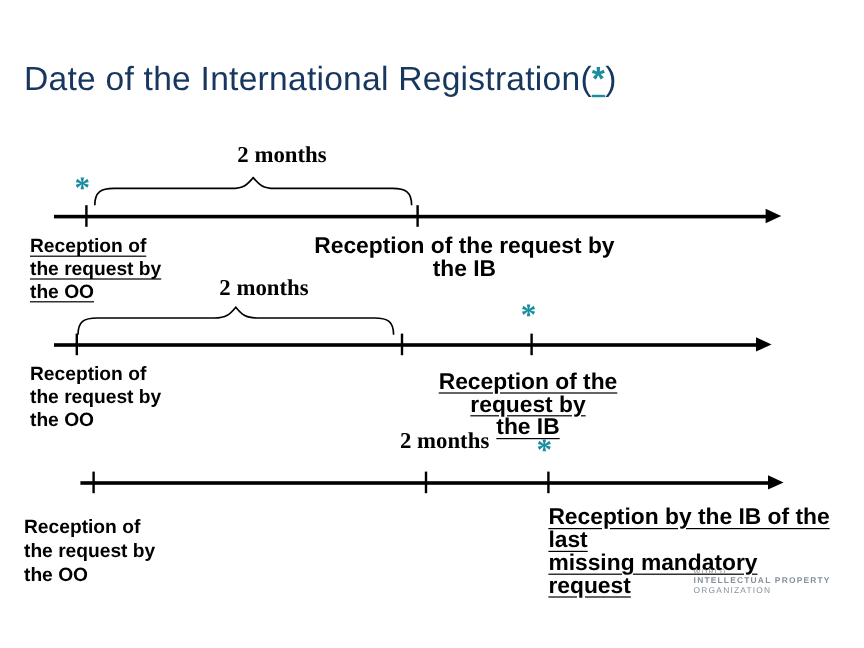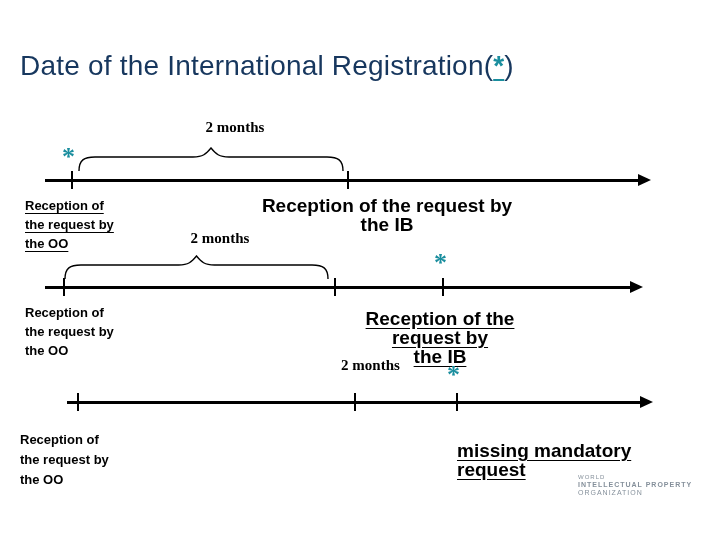--- a/index.html
+++ b/index.html
@@ -12,36 +12,36 @@
     position:absolute;left:20px;top:50px;width:660px;
     font-size:28px;letter-spacing:0.2px;color:#17375E;white-space:nowrap;
   }
   #title .star{
     color:#1A8E9E;text-decoration:underline;text-decoration-thickness:2px;
     text-underline-offset:4px;font-weight:bold;
   }
   
   .duration{
     position:absolute;text-align:center;font-family:"Liberation Serif","DejaVu Serif",serif;
-    font-weight:bold;font-size:15px;color:#000;
+    font-weight:bold;font-size:19px;color:#000;
   }
   .star-mark{
     position:absolute;font-family:"Liberation Serif","DejaVu Serif",serif;
     font-weight:bold;font-size:26px;line-height:1;color:#1A8E9E;
   }
   .tl-line{position:absolute;height:3px;background:#000;}
   .arrowhead{
     position:absolute;width:0;height:0;
     border-top:6px solid transparent;border-bottom:6px solid transparent;
     border-left:13px solid #000;
   }
   .tick{position:absolute;width:2px;height:18px;background:#000;}
   .brace{position:absolute;}
   .lbl{
-    position:absolute;font-weight:bold;font-size:13px;line-height:19px;color:#000;
+    position:absolute;font-weight:bold;font-size:16px;line-height:19px;color:#000;
   }
   .lbl-right{font-size:19px;}
   .underlined{text-decoration:underline;text-underline-offset:3px;}
   .centered{text-align:center;}
   
   .t1-duration{left:160px;top:119px;width:150px;}
   .t1-star{left:62px;top:144px;}
   .t1-brace{left:77px;top:147px;}
   .t1-line{left:45px;top:179px;width:595px;}
   .t1-arrow{left:638px;top:174px;}
@@ -144,21 +144,21 @@
   <div class="tick t3-tick-b"></div>
   <div class="tick t3-tick-c"></div>
 
   <div class="lbl lbl-r3-left">
     <span>Reception of</span><br>
     <span>the request by</span><br>
     <span>the OO</span>
   </div>
 
   <div class="lbl lbl-right lbl-r3-right underlined">
-    <br>
+    <span>Reception by the IB of the last</span><br>
     <span>missing mandatory request</span>
   </div>
 
   <div class="wipo">
     <div class="wipo-sub">
       <div class="wipo-l1">WORLD</div>
       <div class="wipo-l2">INTELLECTUAL PROPERTY</div>
       <div class="wipo-l3">ORGANIZATION</div>
     </div>
   </div>

